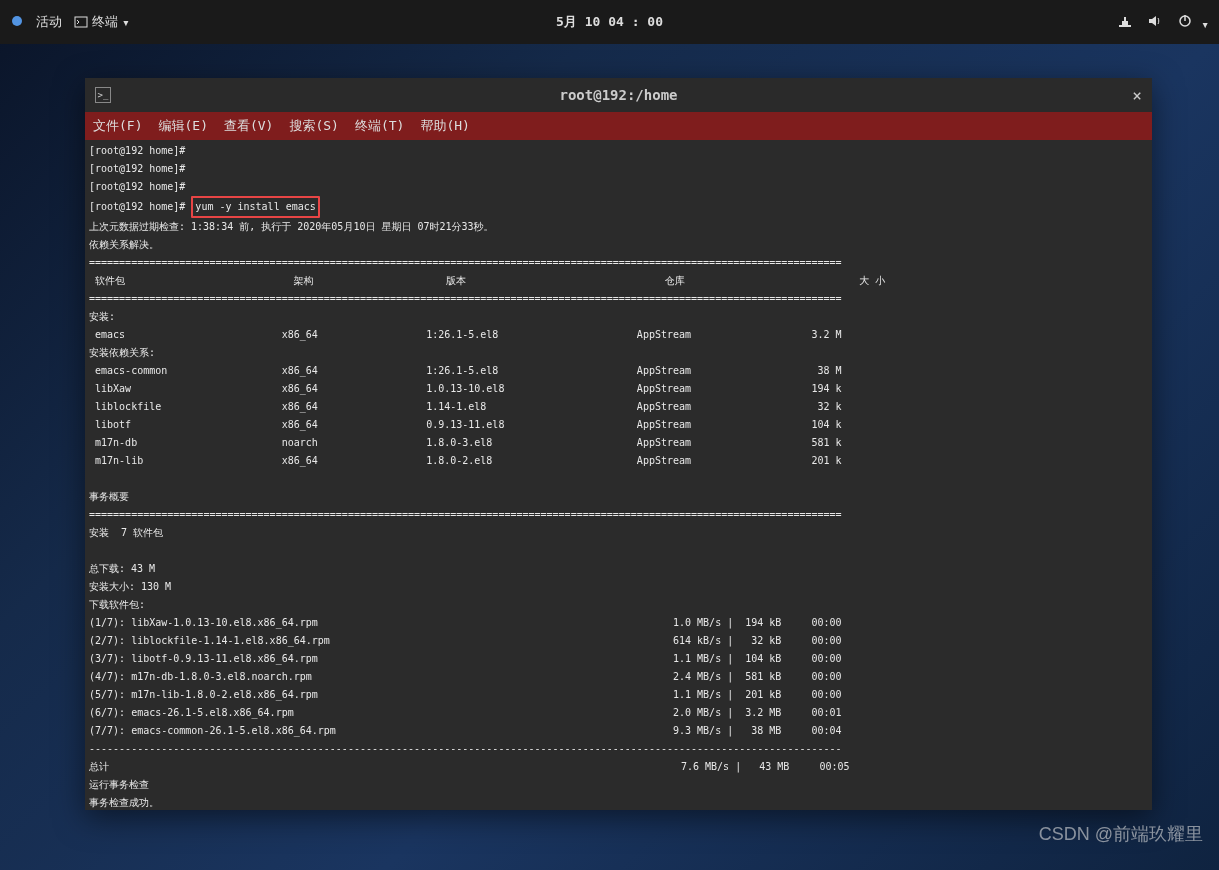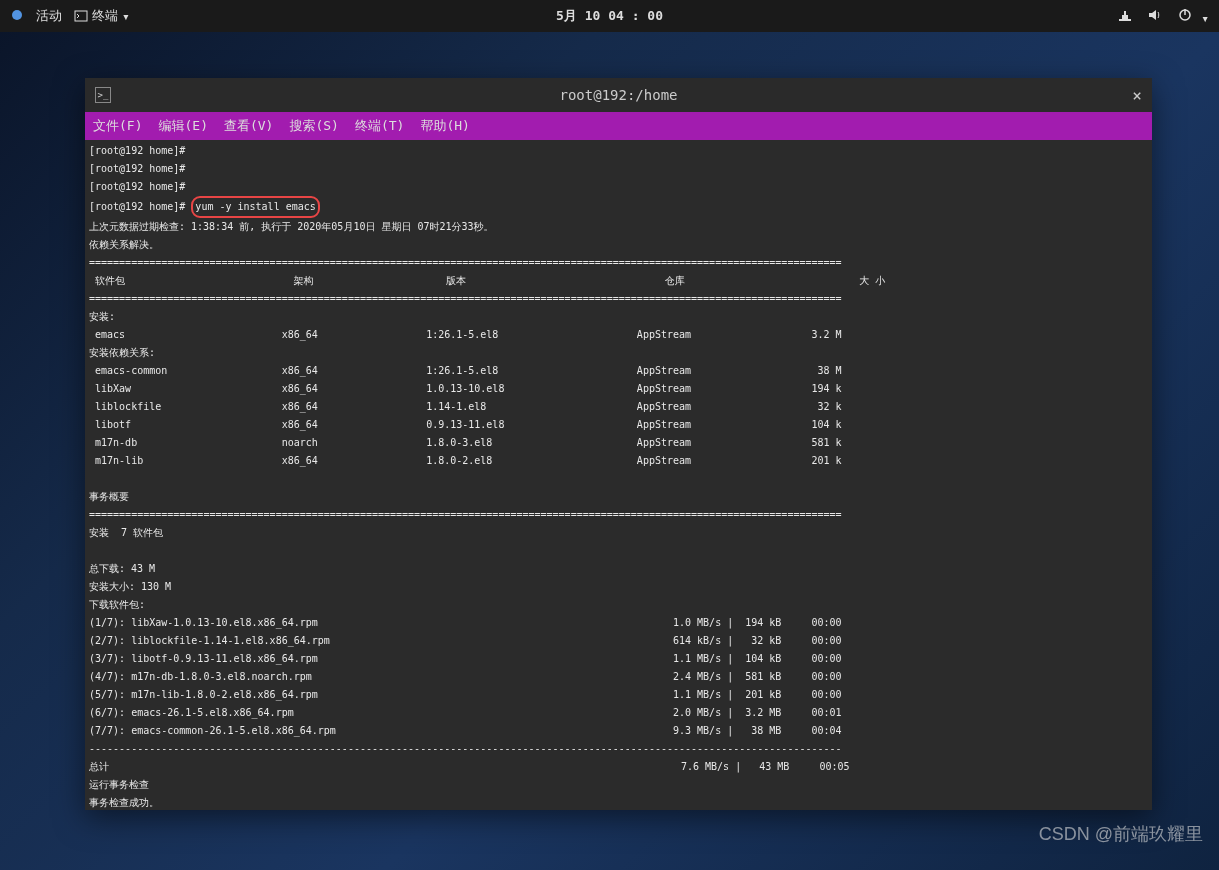--- a/index.html
+++ b/index.html
@@ -6,21 +6,21 @@
 body {
   width: 1219px;
   height: 870px;
   background: linear-gradient(135deg, #0a1428 0%, #152a4a 30%, #1a3560 60%, #0f2340 100%);
   font-family: monospace;
   overflow: hidden;
   position: relative;
 }
 .topbar {
   background: #1a1a1a;
-  height: 32px;
+  height: 44px;
   display: flex;
   align-items: center;
   justify-content: space-between;
   color: #ddd;
   font-size: 13px;
   padding: 0 10px;
   position: relative;
 }
 .topbar-left { display: flex; align-items: center; gap: 12px; }
 .topbar-center { position: absolute; left: 50%; transform: translateX(-50%); font-weight: bold; }
@@ -45,27 +45,27 @@
   color: #ccc;
   font-size: 14px;
   position: relative;
 }
 .titlebar-icon {
   width: 16px; height: 16px; border: 1px solid #888; display: flex;
   align-items: center; justify-content: center; font-size: 9px;
 }
 .titlebar-title {
   position: absolute; left: 50%; transform: translateX(-50%);
-  font-weight: normal;
+  font-weight: bold;
 }
 .close-btn {
   position: absolute; right: 10px; cursor: pointer; font-size: 16px;
 }
 .menubar {
-  background: #a21caf;
+  background: #7f1d1d;
   height: 28px;
   display: flex;
   align-items: center;
   padding: 0 8px;
   gap: 16px;
   color: #ddd;
   font-size: 13px;
 }
 .menubar span { cursor: pointer; }
 .terminal-content {
@@ -75,21 +75,21 @@
   font-size: 10px;
   line-height: 18px;
   padding: 2px 4px;
   white-space: pre;
   overflow: hidden;
   height: 670px;
 }
 .terminal-content::-webkit-scrollbar { width: 10px; }
 .highlight-box {
   border: 2px solid #e84545;
-  border-radius: 9px;
+  border-radius: 1px;
   padding: 0 2px;
   display: inline-block;
 }
 .watermark {
   position: absolute;
   bottom: 24px;
   right: 16px;
   color: rgba(220,220,220,0.6);
   font-size: 18px;
   font-family: sans-serif;

